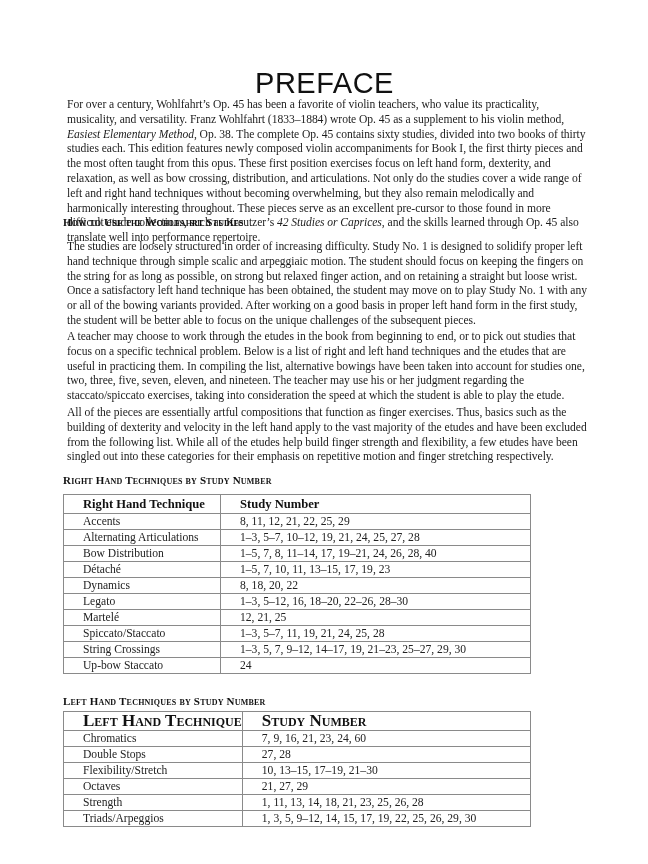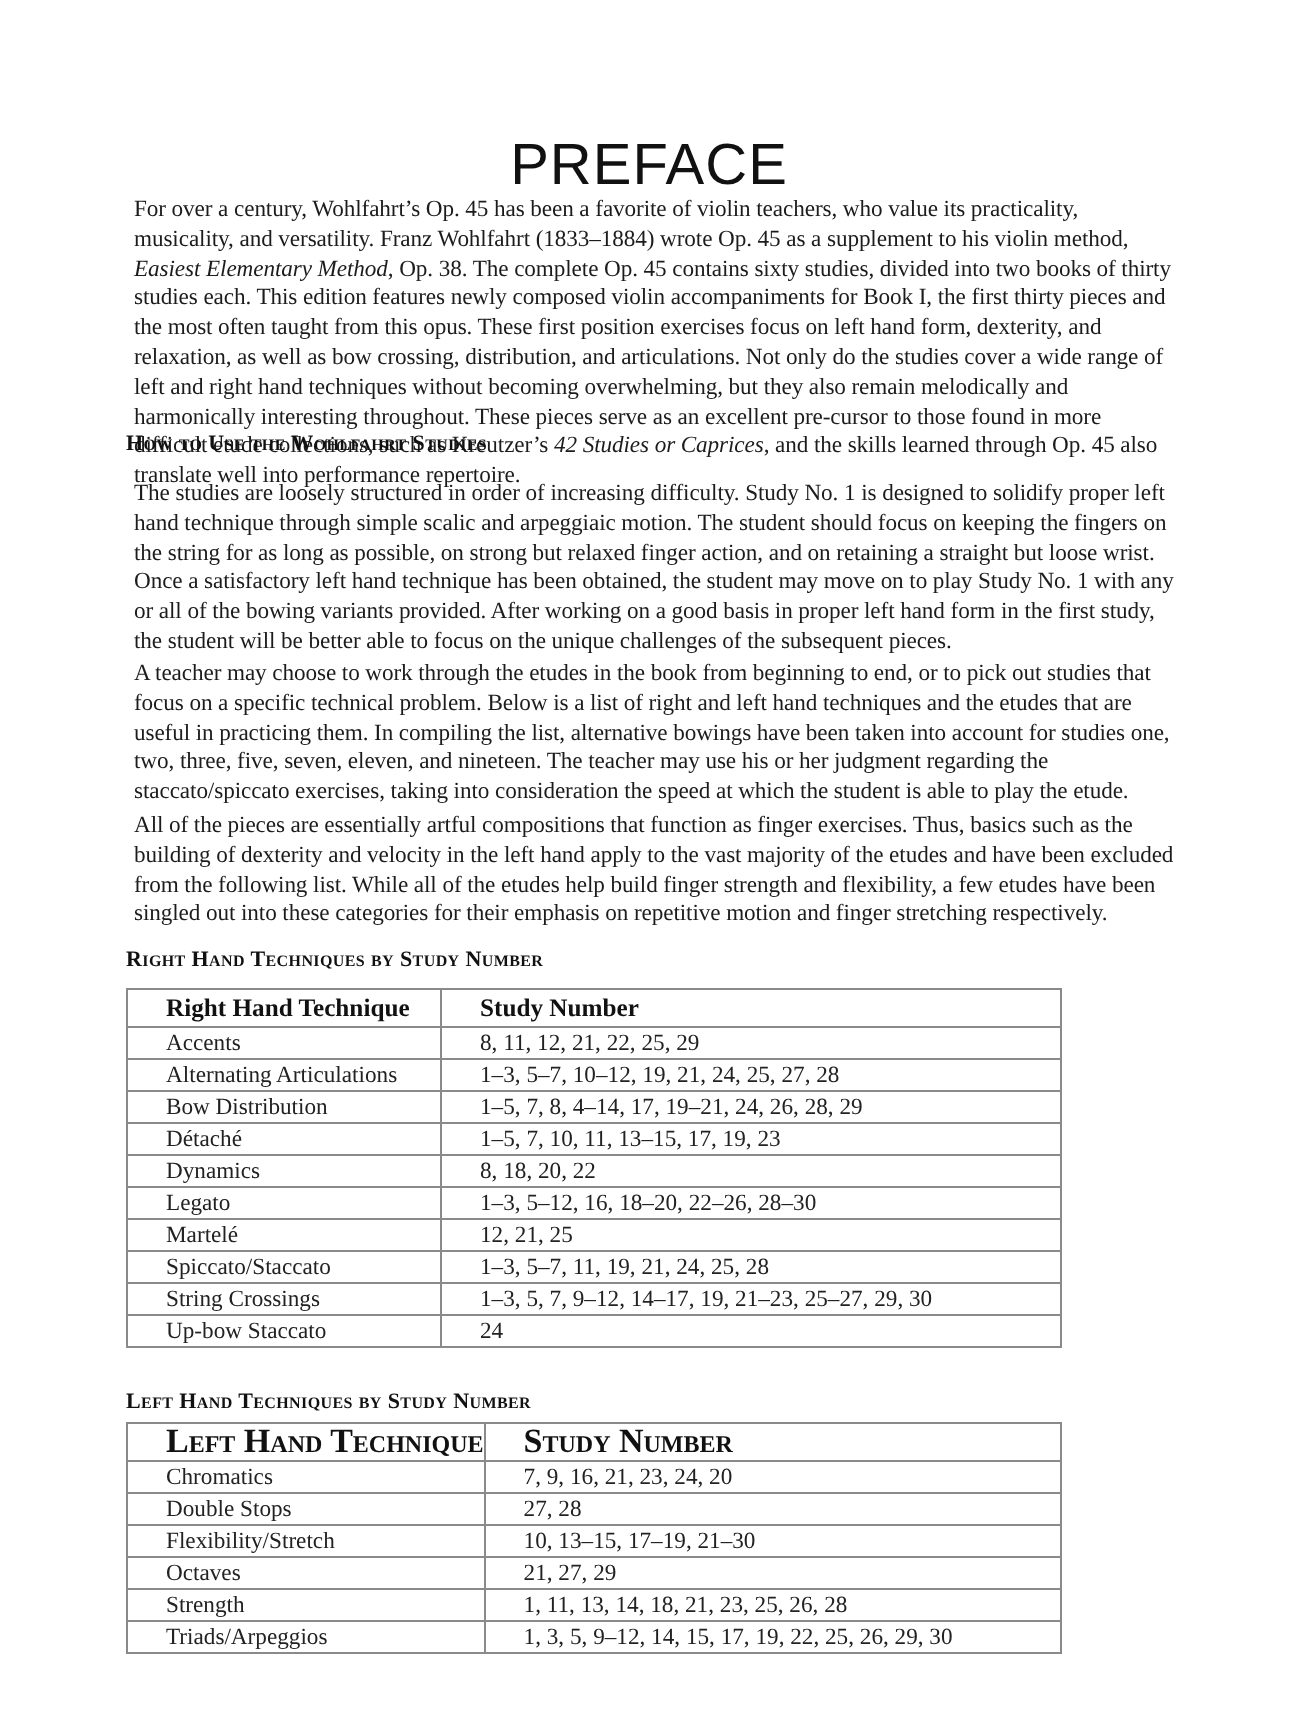--- a/index.html
+++ b/index.html
@@ -73,21 +73,21 @@
         <tr>
           <td class="c1">Accents</td>
           <td>8, 11, 12, 21, 22, 25, 29</td>
         </tr>
         <tr>
           <td class="c1">Alternating Articulations</td>
           <td>1–3, 5–7, 10–12, 19, 21, 24, 25, 27, 28</td>
         </tr>
         <tr>
           <td class="c1">Bow Distribution</td>
-          <td>1–5, 7, 8, 4–14, 17, 19–21, 24, 26, 28, 29</td>
+          <td>1–5, 7, 8, 11–14, 17, 19–21, 24, 26, 28, 40</td>
         </tr>
         <tr>
           <td class="c1">Détaché</td>
           <td>1–5, 7, 10, 11, 13–15, 17, 19, 23</td>
         </tr>
         <tr>
           <td class="c1">Dynamics</td>
           <td>8, 18, 20, 22</td>
         </tr>
         <tr>
@@ -118,21 +118,21 @@
   <table class="t2">
     <thead>
       <tr>
         <th class="c1">Left Hand Technique</th>
         <th>Study Number</th>
       </tr>
     </thead>
     <tbody id="lh-body">
         <tr>
           <td class="c1">Chromatics</td>
-          <td>7, 9, 16, 21, 23, 24, 20</td>
+          <td>7, 9, 16, 21, 23, 24, 60</td>
         </tr>
         <tr>
           <td class="c1">Double Stops</td>
           <td>27, 28</td>
         </tr>
         <tr>
           <td class="c1">Flexibility/Stretch</td>
           <td>10, 13–15, 17–19, 21–30</td>
         </tr>
         <tr>

